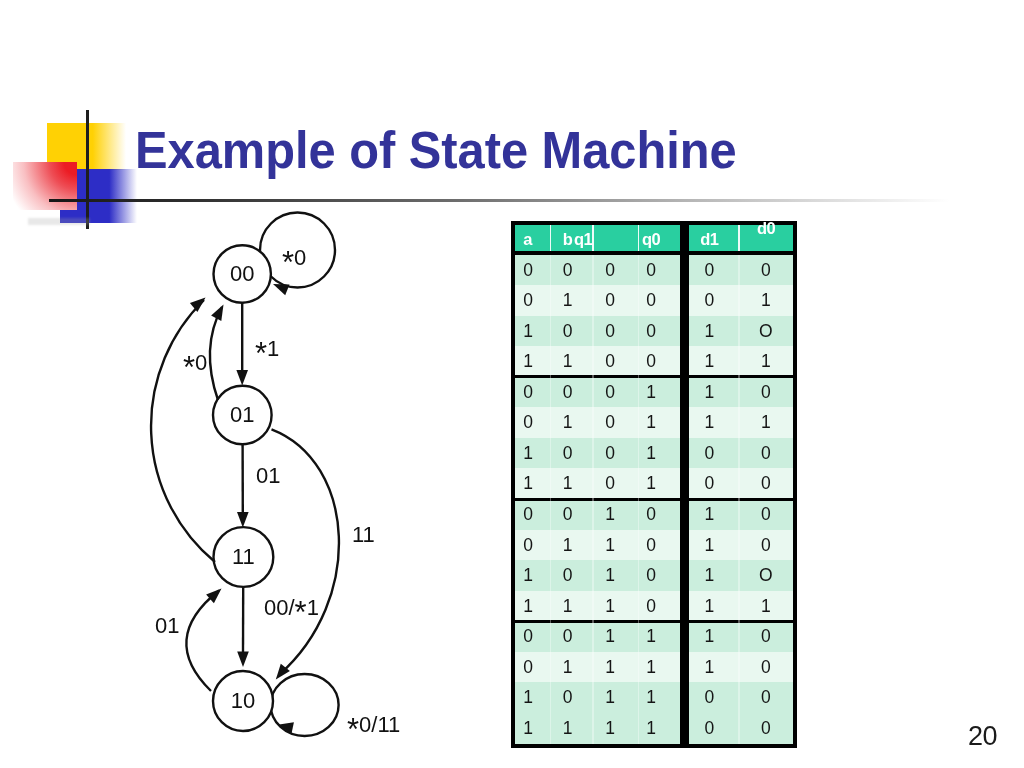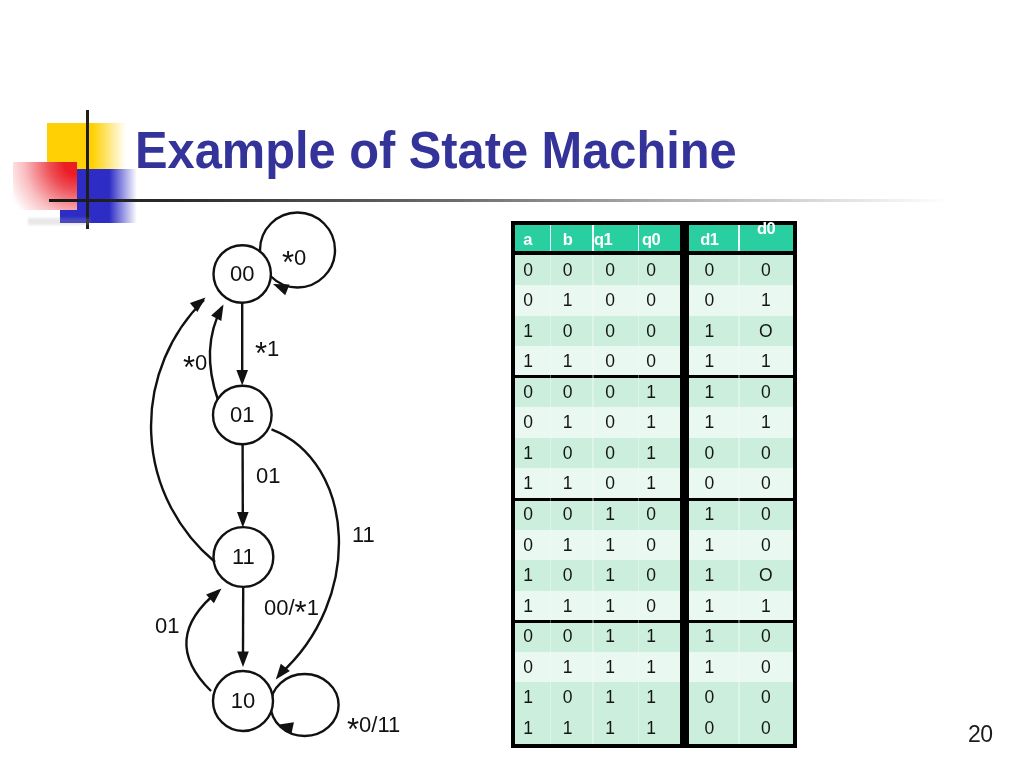--- a/index.html
+++ b/index.html
@@ -14,21 +14,21 @@
 
 <div class="a" style="left:46.5px;top:122.5px;width:79px;height:47px;background:linear-gradient(to right,#ffd104 0,#ffd104 58%,rgba(255,209,4,0) 100%)"></div>
 <div class="a" style="left:59.5px;top:169px;width:77px;height:54px;background:linear-gradient(to right,#2d2dc6 0,#2d2dc6 64%,rgba(45,45,198,0) 100%)"></div>
 <div class="a" style="left:13px;top:161.5px;width:64px;height:48px;background:radial-gradient(circle 86px at 100% 0%,#ec1c24 0%,#ec1c24 15%,#ee4d55 32%,#f9bfc2 62%,#ffffff 87%)"></div>
 <div class="a" style="left:85.6px;top:110px;width:3.7px;height:119px;background:#1e1e1e"></div>
 <div class="a" style="left:49.4px;top:198.6px;width:910px;height:3.9px;background:linear-gradient(to right,#161616 0%,#2e2e2e 15%,#6e6e6e 45%,#b5b5b5 70%,#e3e3e3 88%,rgba(255,255,255,0) 99%)"></div>
 <div class="a" style="left:28px;top:218px;width:62px;height:7px;background:rgba(165,165,165,.25);filter:blur(1.2px)"></div>
 
 <div class="a" style="left:135.4px;top:120px;font-size:52px;font-weight:bold;color:#333399;white-space:nowrap;transform:scaleX(0.938);transform-origin:0 0">Example of State Machine</div>
 
-<div class="a" style="left:968px;top:721px;font-size:23px;color:#1b1b1b;letter-spacing:-0.5px">20</div>
+<div class="a" style="left:968px;top:721px;font-size:27px;color:#1b1b1b;letter-spacing:-0.5px">20</div>
 
 <svg class="a" style="left:130px;top:200px" width="300" height="568" viewBox="130 200 300 568">
 <g fill="none" stroke="#111" stroke-width="2.4">
   <circle cx="297.5" cy="250" r="37.5"></circle>
   <ellipse cx="304.6" cy="705" rx="34" ry="31"></ellipse>
   <circle cx="242.2" cy="274" r="28.7" fill="#fff"></circle>
   <circle cx="242.3" cy="415" r="29.3" fill="#fff"></circle>
   <circle cx="243.4" cy="557" r="29.9" fill="#fff"></circle>
   <circle cx="243.0" cy="701" r="30" fill="#fff"></circle>
   <line x1="242.2" y1="302.8" x2="242.2" y2="371"></line>
@@ -110,21 +110,21 @@
 <div class="a" style="left:592px;top:224.5px;width:1.8px;height:26px;background:rgba(255,255,255,.92)"></div>
 <div class="a" style="left:637.5px;top:224.5px;width:1.8px;height:26px;background:rgba(255,255,255,.92)"></div>
 <div class="a" style="left:738px;top:224.5px;width:1.8px;height:26px;background:rgba(255,255,255,.92)"></div>
 
 <div class="a" style="left:510.5px;top:375.25px;width:286.5px;height:3px;background:#000"></div>
 <div class="a" style="left:510.5px;top:497.5px;width:286.5px;height:3px;background:#000"></div>
 <div class="a" style="left:510.5px;top:619.75px;width:286.5px;height:3px;background:#000"></div>
 
 <div class="hd" style="left:505.5px;top:229.5px">a</div>
 <div class="hd" style="left:545.5px;top:229.5px">b</div>
-<div class="hd" style="left:581px;top:229.5px">q1</div>
+<div class="hd" style="left:561px;top:229.5px">q1</div>
 <div class="hd" style="left:629px;top:229.5px">q0</div>
 <div class="hd" style="left:687.3px;top:229.5px">d1</div>
 <div class="hd" style="left:744px;top:219px">d0</div>
 
 <div class="col" style="left:510px;top:254.5px">
     <div>0</div>
     <div>0</div>
     <div>1</div>
     <div>1</div>
     <div>0</div>

